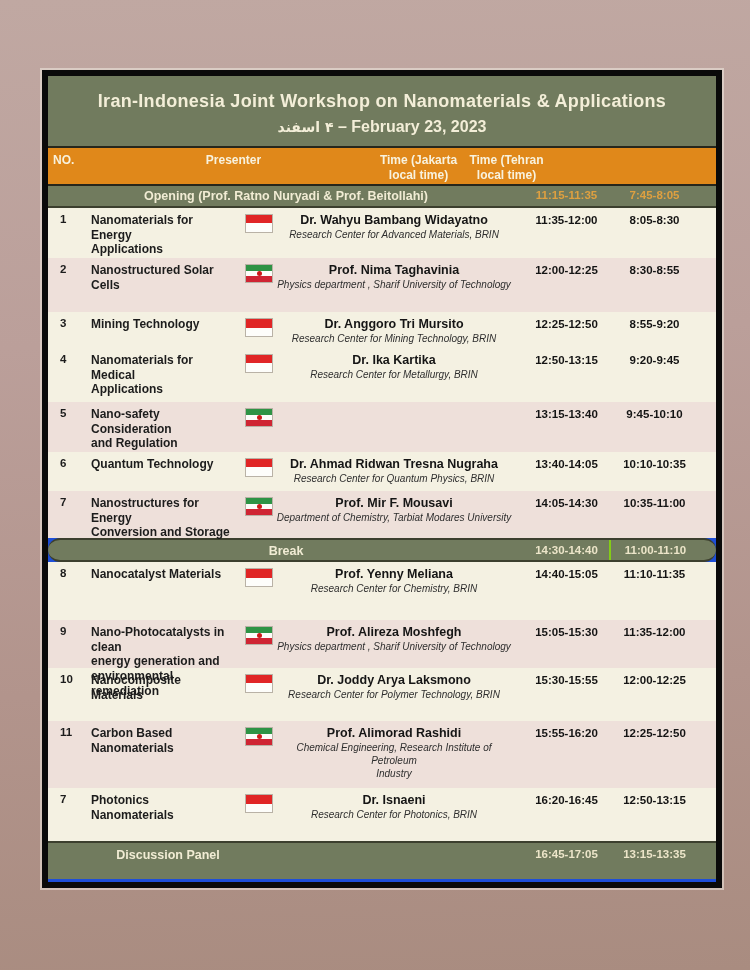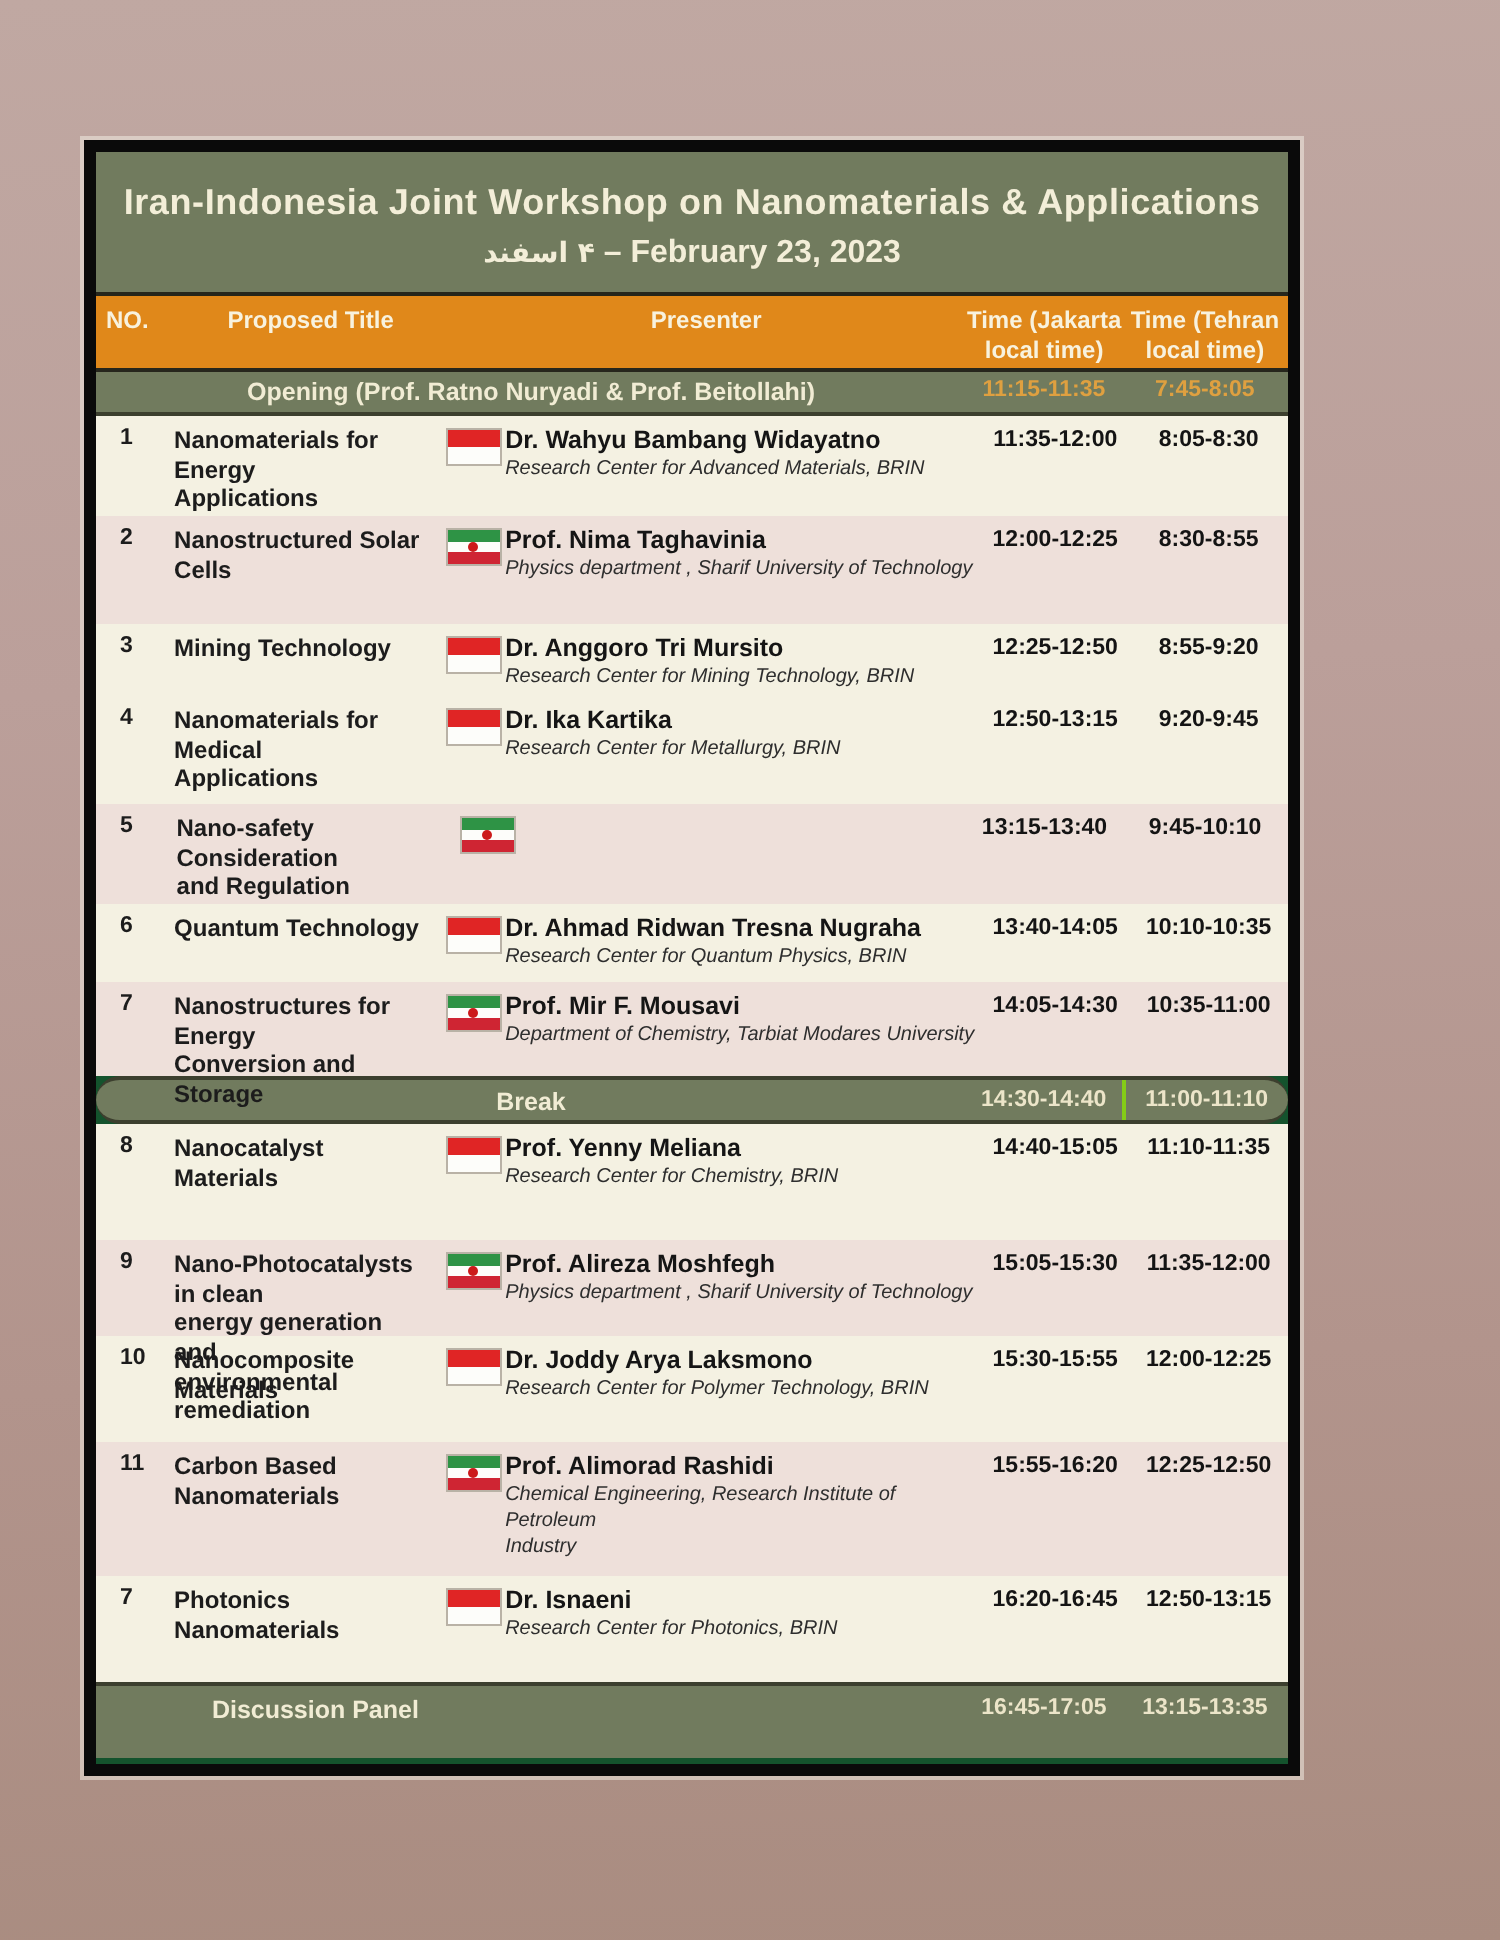--- a/index.html
+++ b/index.html
@@ -3,22 +3,22 @@
 <meta charset="utf-8">
 <style>
   * { margin:0; padding:0; box-sizing:border-box; }
   html,body { width:750px; height:970px; overflow:hidden; }
   body {
     font-family:"Liberation Sans", sans-serif;
     background:linear-gradient(178deg, #c0a8a2 0%, #bb9f9a 35%, #b2948c 70%, #a98c80 100%);
     position:relative;
   }
   .frame {
-    position:absolute; left:42px; top:70px; width:608px; height:818px;
-    border:6px solid #0a0a0a; background:#14532d;
+    position:absolute; left:42px; top:70px; width:680px; height:818px;
+    border:6px solid #0a0a0a; background:#1d4ed8;
     box-shadow:0 0 0 2px rgba(240,235,226,.55);
   }
   
   .title-bar {
     height:70px; background:#717b5e; color:#f3eed8; text-align:center;
     padding-top:15px;
   }
   .title { font-size:18px; font-weight:bold; letter-spacing:.3px; }
   .subtitle { font-size:16px; font-weight:bold; margin-top:6px; }
   .subtitle .rtl { font-family:"DejaVu Sans", sans-serif; font-size:14px; }
@@ -43,21 +43,21 @@
              color:#1c1c1c; line-height:1.22; white-space:pre-line; }
   .c-presenter { width:285px; display:flex; padding-top:5px; }
   .flag { width:28px; height:19px; margin-left:6px; flex:0 0 28px; border:1px solid #b9b2a6;
           position:relative; margin-top:1px; }
   .flag-indonesia { background:linear-gradient(180deg, #e02525 0 50%, #fdfdfa 50% 100%); }
   .flag-iran { background:linear-gradient(180deg, #2e9345 0 34%, #fdfdfa 34% 66%, #cf2533 66% 100%); }
   .flag-iran::after {
     content:""; position:absolute; left:50%; top:50%; width:5px; height:5px;
     margin:-2.5px 0 0 -2.5px; background:#cc1a1a; border-radius:50%;
   }
-  .p-text { margin-left:2px; width:238px; }
+  .p-text { margin-left:2px; width:238px;text-align:center; }
   .p-name { font-weight:bold; font-size:12.5px; color:#151515; white-space:pre-line; }
   .p-aff { font-style:italic; font-size:10px; color:#2e2e2e; line-height:1.3; margin-top:1px;
            white-space:pre-line; }
   .c-jak { width:85px; text-align:center; padding-top:6px; font-weight:bold; font-size:11.5px; color:#141414; }
   .c-teh { width:91px; text-align:center; padding-top:6px; font-weight:bold; font-size:11.5px; color:#141414; }
   
   .band { background:#717b5e; color:#f1ecd4; }
   .b-label { font-weight:bold; font-size:12.5px; padding-top:3px; }
   .band .c-jak, .band .c-teh { padding-top:3px; }
   .band-opening { border-bottom:2px solid #3c3f2e; }
@@ -80,21 +80,20 @@
   <div class="title-bar">
     <div class="title">Iran-Indonesia Joint Workshop on Nanomaterials &amp; Applications</div>
     <div class="subtitle">
       <span class="rtl" dir="rtl">۴ اسفند</span>
       <span>– February 23, 2023</span>
     </div>
   </div>
 
   <div class="col-header">
     <div class="ch-no">NO.</div>
-    <div class="ch-title">Proposed Title</div>
     <div class="ch-presenter">Presenter</div>
     <div class="ch-jak">Time (Jakarta
 local time)</div>
     <div class="ch-teh">Time (Tehran
 local time)</div>
   </div>
 
   <div id="rows">
       <div class="row band band-opening" style="height: 22px;">
     <div class="b-label">Opening (Prof. Ratno Nuryadi &amp; Prof. Beitollahi)</div>

